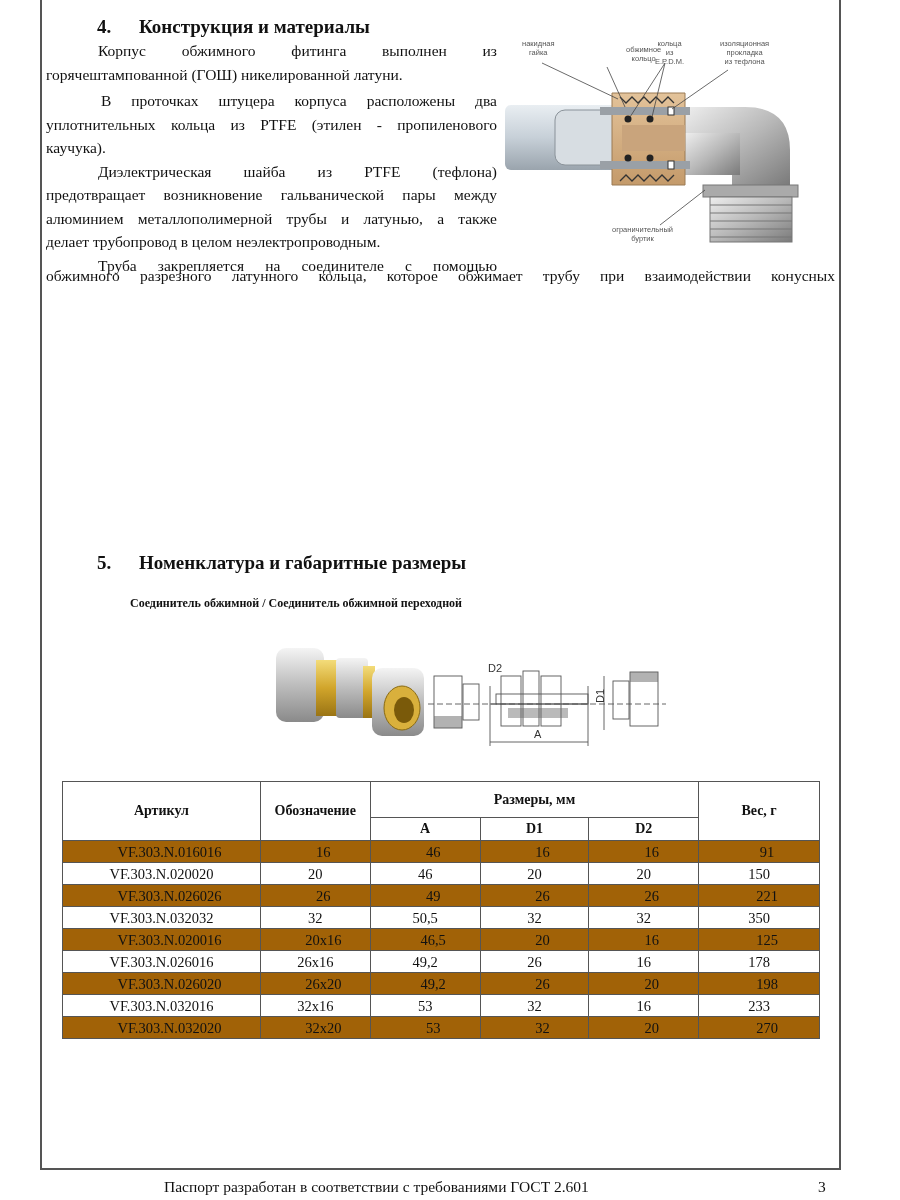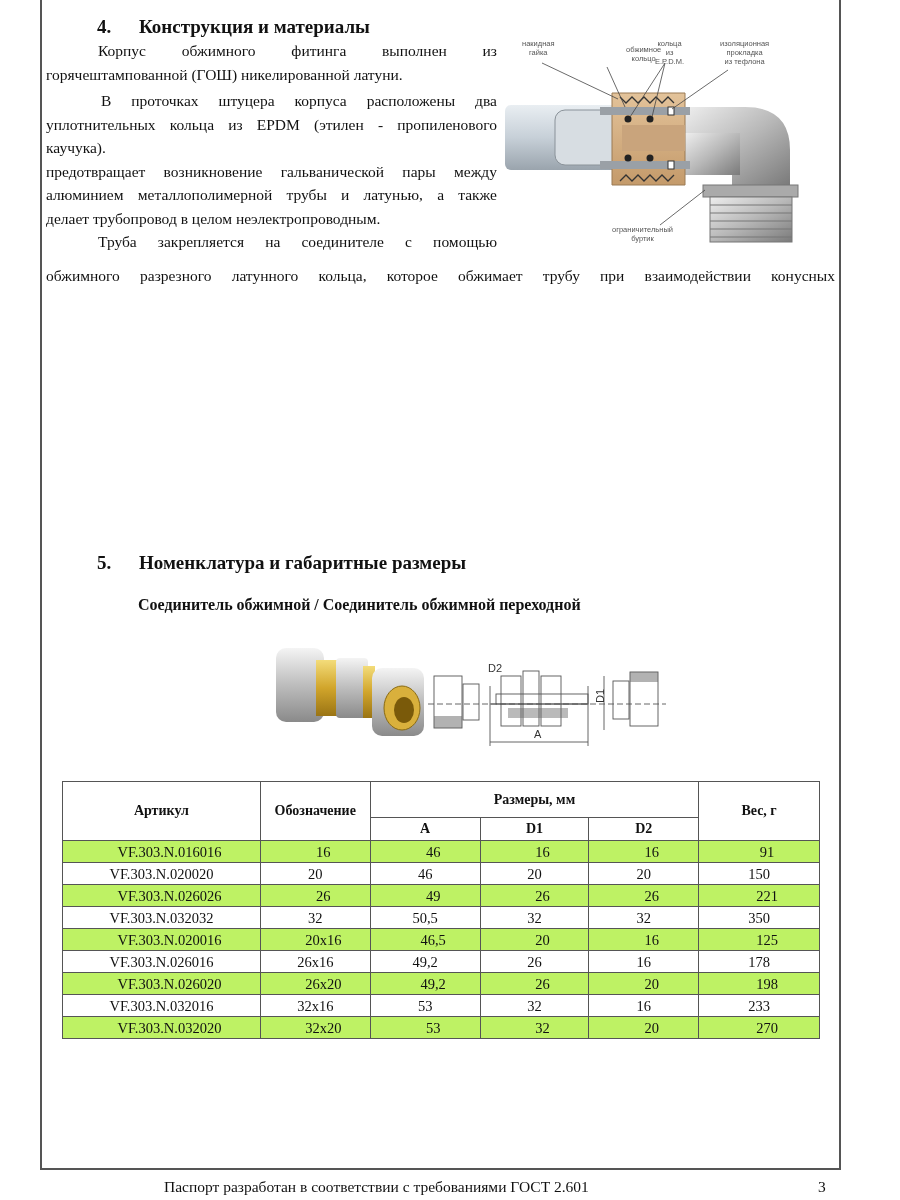--- a/index.html
+++ b/index.html
@@ -5,59 +5,60 @@
   html, body { margin:0; padding:0; background:#ffffff; }
   body { width:900px; height:1200px; position:relative; overflow:hidden;
          font-family:"Liberation Serif", serif; color:#111; }
   .page-frame { position:absolute; left:40px; top:-2px; width:801px; height:1172px;
                 border:2px solid #555; border-top:1px solid #888; box-sizing:border-box; }
   .h { position:absolute; font-weight:bold; font-size:19px; }
   .h .num { display:inline-block; width:42px; }
   .p { position:absolute; font-size:15.5px; line-height:23.5px; text-align:justify; }
   .p .line { display:block; white-space:nowrap; }
   .p .just { text-align-last:justify; white-space:normal; }
-  .subtitle { position:absolute; left:138px; top:596px; font-weight:bold; font-size:16px; }
+  .subtitle { position:absolute; left:130px; top:596px; font-weight:bold; font-size:12px; }
 
   
   .fig-elbow { position:absolute; left:500px; top:35px; width:320px; height:215px; }
   .callout { position:absolute; font-family:"Liberation Sans", sans-serif; font-size:7.5px;
              color:#555; text-align:center; line-height:9px; }
 
   
   .fig-coupling { position:absolute; left:268px; top:636px; width:400px; height:118px; }
   .dim-label { position:absolute; font-family:"Liberation Sans", sans-serif; font-size:11px; color:#333; }
 
   
   table.spec { position:absolute; left:62px; top:781px; width:758px; border-collapse:collapse;
                font-size:14.5px; }
   table.spec td, table.spec th { border:1px solid #555; text-align:center; padding:0; }
   table.spec th { font-weight:bold; font-size:14px; background:#fff; }
   table.spec .h1 { height:36px; }
   table.spec .h2 { height:23px; }
   table.spec tbody td { height:21px; line-height:20px; }
-  table.spec tbody tr.shade td { background:#bef264;padding-left:16px; }
+  table.spec tbody tr.shade td { background:#a16207;padding-left:16px; }
 
   .footer { position:absolute; left:164px; top:1178px; font-size:15.5px; }
   .page-no { position:absolute; left:818px; top:1178px; font-size:15.5px; }
 </style>
 </head>
 <body>
 
 <div class="page-frame"></div>
 
 <div class="h" style="left:97px; top:16px;">
   <span class="num">4.</span><span>Конструкция и материалы</span>
 </div>
 
 <div class="p" style="left:46px; top:39px; width:451px;">
   <span class="line just" style="padding-left:52px;">Корпус обжимного фитинга выполнен из</span>
   <span class="line">горячештампованной (ГОШ) никелированной латуни.</span>
   <span class="line just" style="padding-left:55px; margin-top:3px;">В проточках штуцера корпуса расположены два</span>
-  <span class="line just">уплотнительных кольца из EPDM (этилен - пропиленового</span>
+  <span class="line just">уплотнительных кольца из PTFE (этилен - пропиленового</span>
   <span class="line">каучука).</span>
+  <span class="line just" style="padding-left:52px;">Диэлектрическая шайба из PTFE (тефлона)</span>
   <span class="line just">предотвращает возникновение гальванической пары между</span>
   <span class="line just">алюминием металлополимерной трубы и латунью, а также</span>
   <span class="line">делает трубопровод в целом неэлектропроводным.</span>
   <span class="line just" style="padding-left:52px;">Труба закрепляется на соединителе с помощью</span>
 </div>
 <div class="p" style="left:46px; top:264px; width:789px;">
   <span class="line just">обжимного разрезного латунного кольца, которое обжимает трубу при взаимодействии конусных</span>
 </div>
 
 <div class="fig-elbow">

